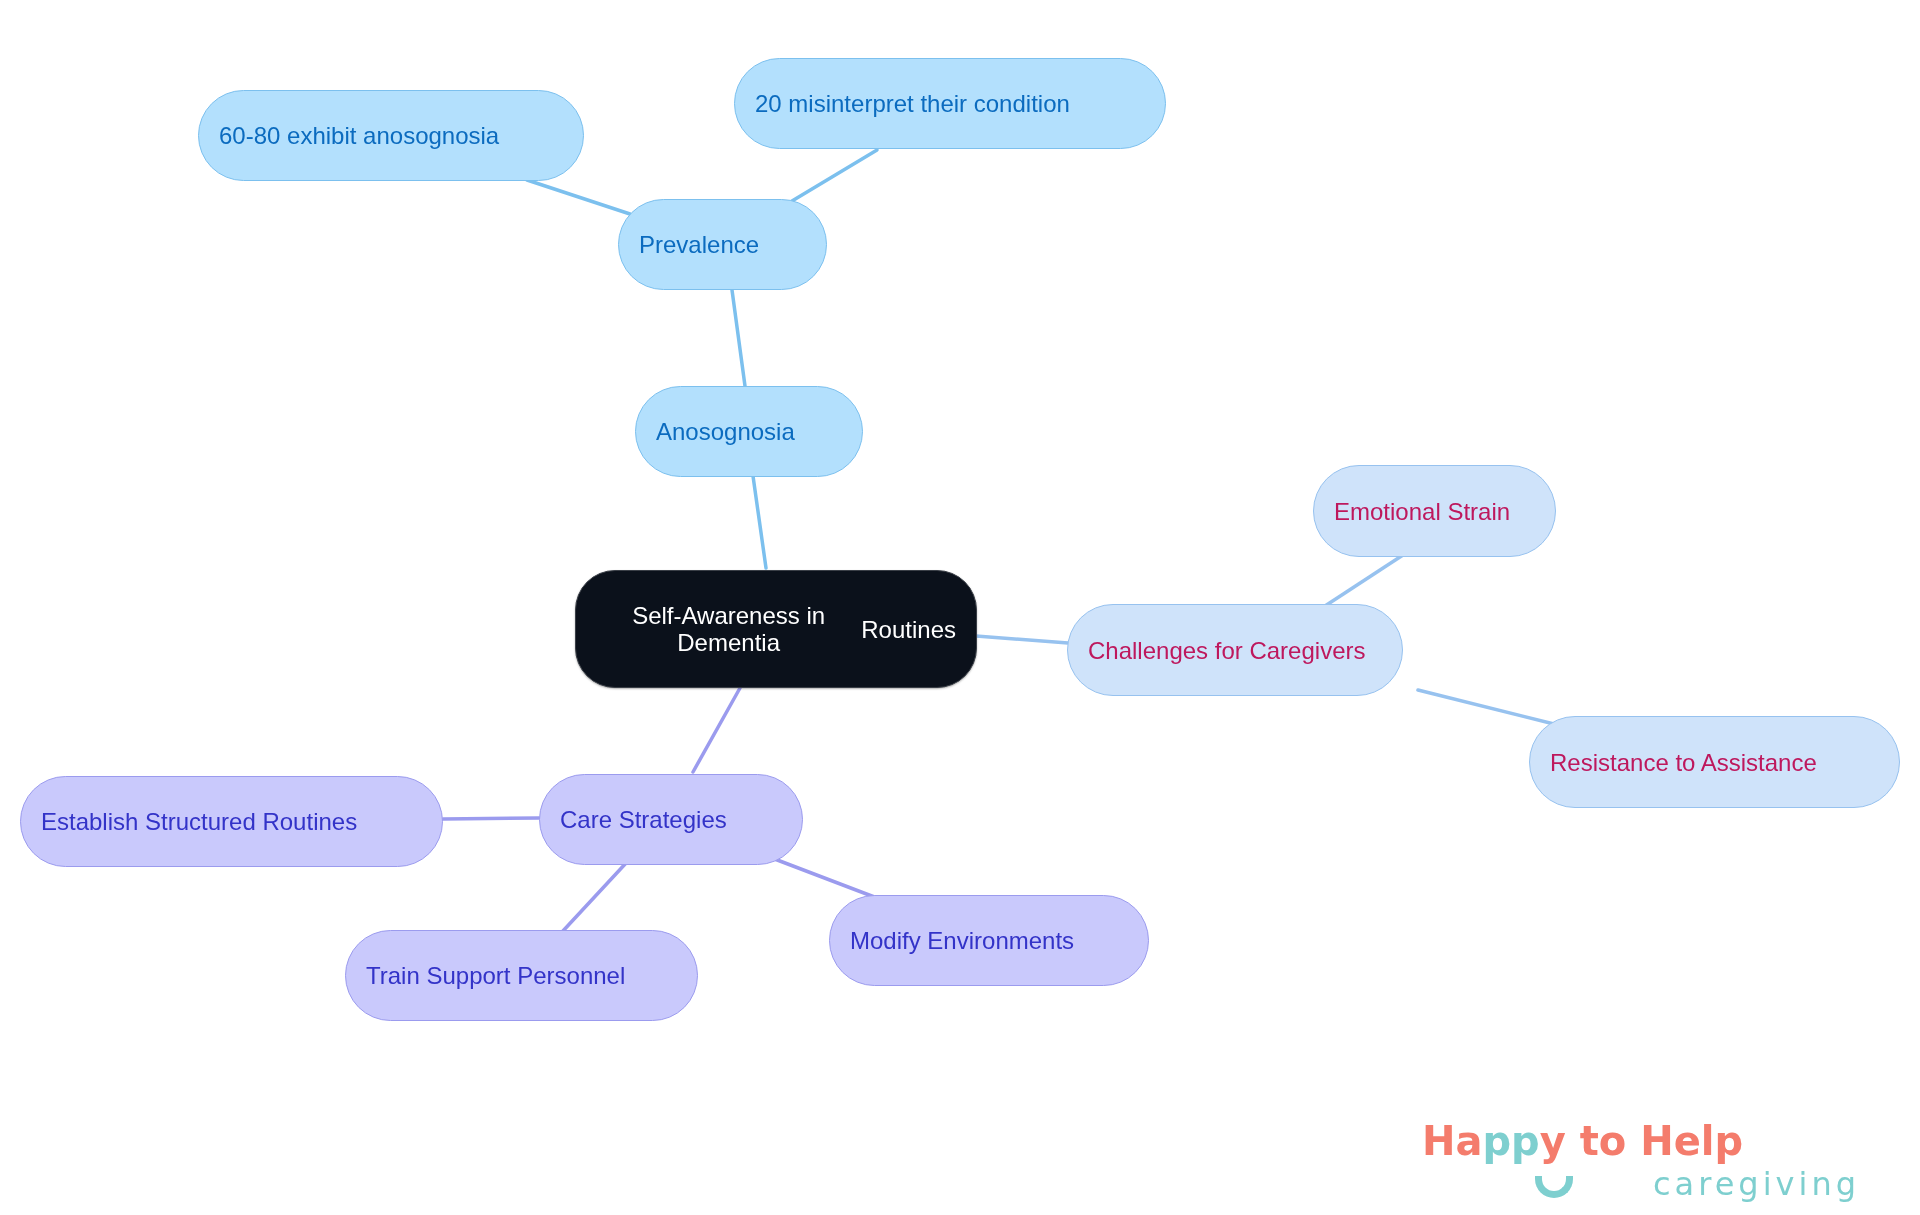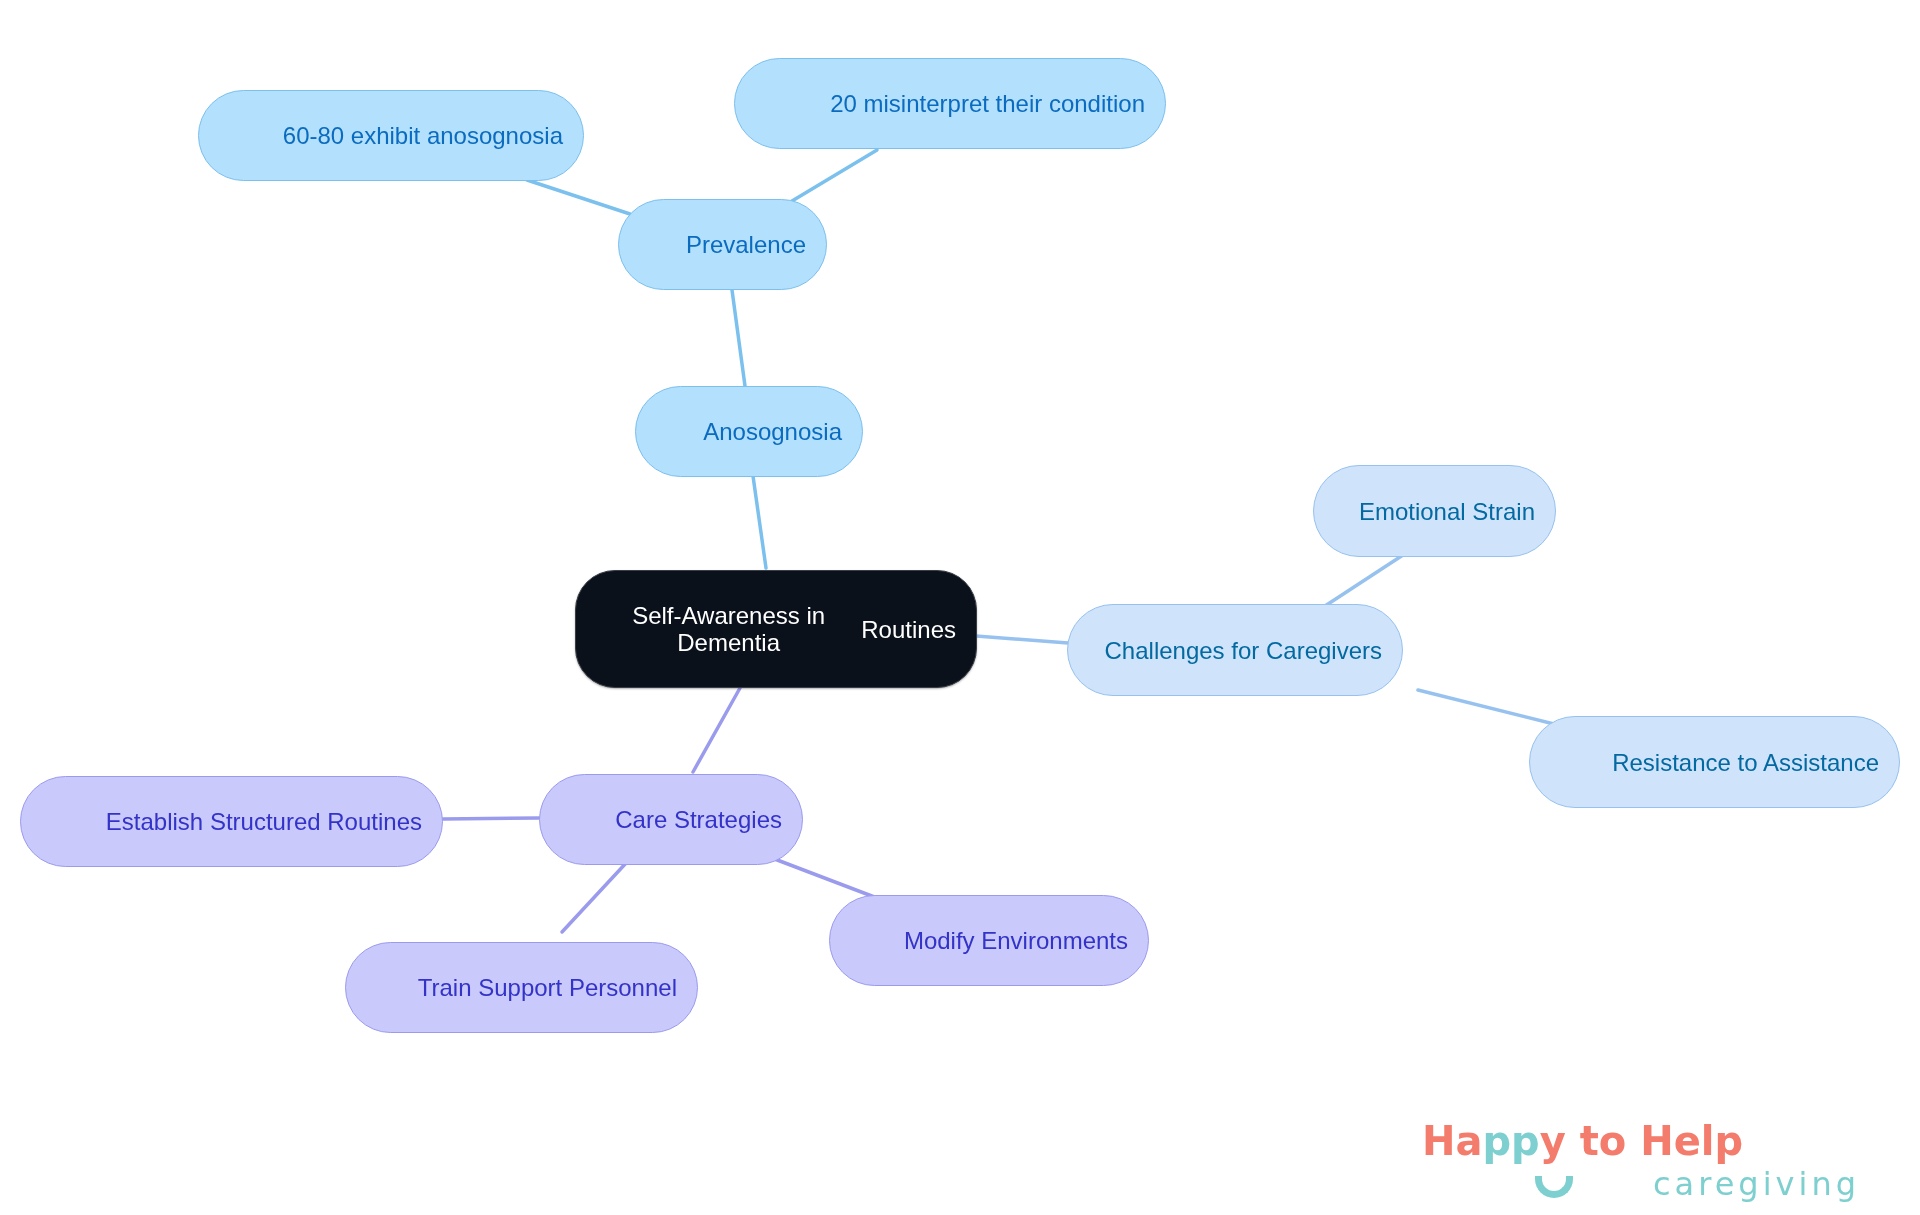--- a/index.html
+++ b/index.html
@@ -1,25 +1,25 @@
 <!DOCTYPE html>
 <html><head>
   <meta charset="utf-8">
   <style>
     html, body { margin: 0; padding: 0; background: #ffffff; }
     body { width: 1920px; height: 1215px; position: relative; overflow: hidden;
            font-family: "Liberation Sans", "DejaVu Sans", sans-serif; }
     #edges { position: absolute; left: 0; top: 0; width: 1920px; height: 1215px; }
     .node { position: absolute; box-sizing: border-box; display: flex; align-items: center;
-            justify-content: flex-end; text-align: center; border-radius: 46px;
+            justify-content: flex-start; text-align: center; border-radius: 46px;
             font-size: 24px; line-height: 27px; padding: 0 20px; border: 1.5px solid; }
     .node.root { background: #0b111b; color: #ffffff; border-color: #3a3f47; border-radius: 40px;
                  box-shadow: 0 1px 2px rgba(0,0,0,0.3); }
     .node.blue { background: #b3e0fd; color: #0b6bbf; border-color: #7cc0ee; }
-    .node.pale { background: #cfe3fa; color: #0369a1; border-color: #97c2ef; }
+    .node.pale { background: #cfe3fa; color: #be185d; border-color: #97c2ef; }
     .node.purple { background: #c9c9fc; color: #3333c8; border-color: #9b9bee; }
     .logo { position: absolute; left: 1422px; top: 1108px; width: 460px; height: 100px; }
     .logo-main { position: absolute; left: 0; top: 0; font-family: "DejaVu Sans", sans-serif;
                  font-weight: bold; font-size: 40px; letter-spacing: 0px; white-space: nowrap; line-height: 66px; }
     .logo-sub { position: absolute; left: 231px; top: 60px; font-family: "DejaVu Sans", sans-serif;
                 font-size: 32px; letter-spacing: 4px; line-height: 32px; }
     .smile { position: absolute; left: 113px; top: 68px; width: 38px; height: 22px;
              border: 7px solid; border-top: none; border-radius: 0 0 30px 30px; box-sizing: border-box; }
   </style>
 </head>
@@ -75,21 +75,21 @@
 </div>
 
 <div class="node purple" style="left:539px; top:774px; width:264px; height:91px;">
   <span>Care Strategies</span>
 </div>
 
 <div class="node purple" style="left:20px; top:776px; width:423px; height:91px;">
   <span>Establish Structured Routines</span>
 </div>
 
-<div class="node purple" style="left:345px; top:930px; width:353px; height:91px;margin-top:12px;">
+<div class="node purple" style="left:345px; top:930px; width:353px; height:91px;">
   <span>Train Support Personnel</span>
 </div>
 
 <div class="node purple" style="left:829px; top:895px; width:320px; height:91px;">
   <span>Modify Environments</span>
 </div>
 
 <div class="logo">
   <div class="logo-main">
     <span style="color:#f47c6c">Ha</span><span style="color:#7ecfcf">pp</span><span style="color:#f47c6c">y to Help</span>

